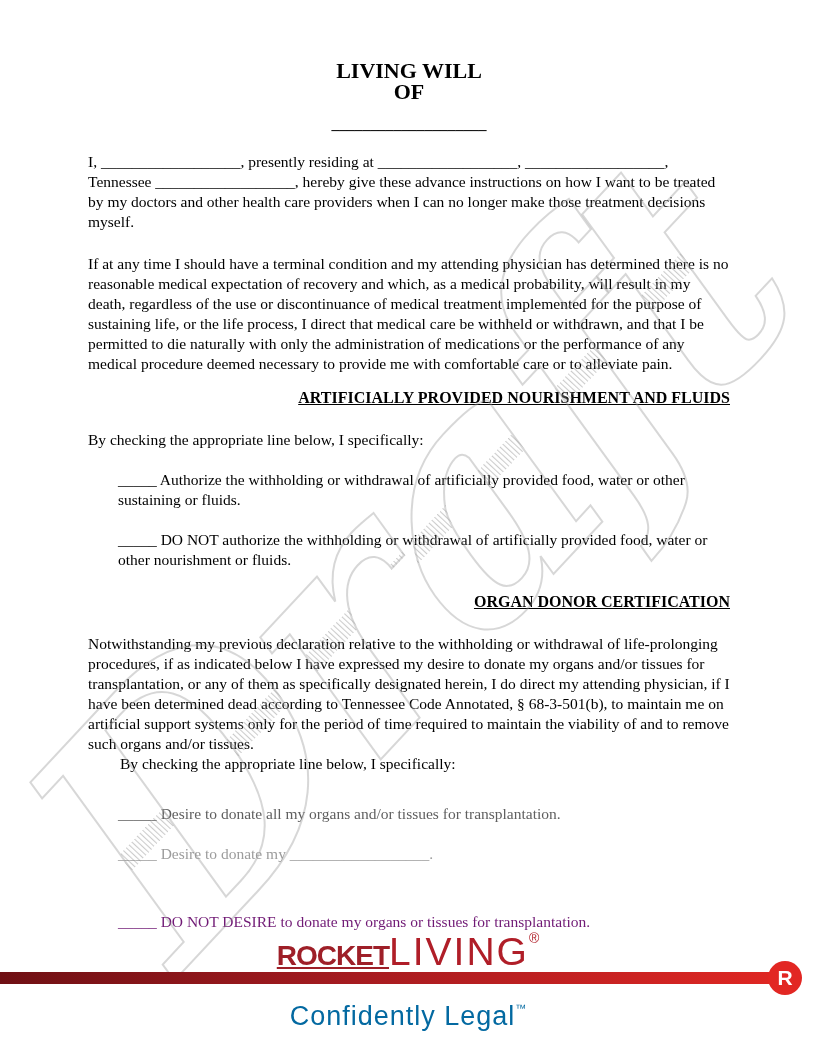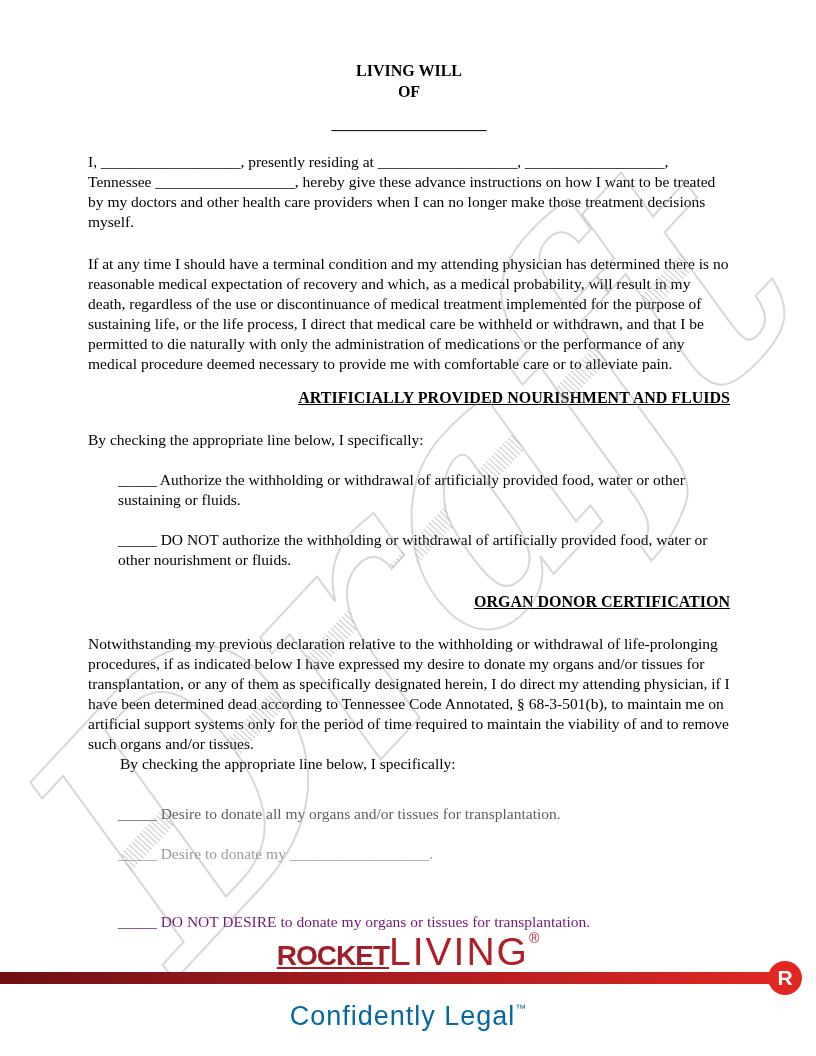--- a/index.html
+++ b/index.html
@@ -18,21 +18,21 @@
   }
 
   .content {
     position: absolute;
     left: 88px;
     top: 60px;
     width: 642px;
     z-index: 1;
   }
 
-  .doc-title { text-align: center; font-weight: bold; font-size: 16px; line-height: 21px; margin: 0; }
+  .doc-title { text-align: center; font-weight: bold; font-size: 22px; line-height: 21px; margin: 0; }
   .title-blank { text-align: center; font-weight: bold; margin-top: 12px; line-height: 20px; }
 
   p.para { margin: 22px 0 0 0; }
   p.para-first { margin: 18px 0 0 0; }
 
   .section-heading {
     text-align: right;
     font-weight: bold;
     font-size: 16px;
     margin: 22px 0 0 0;

